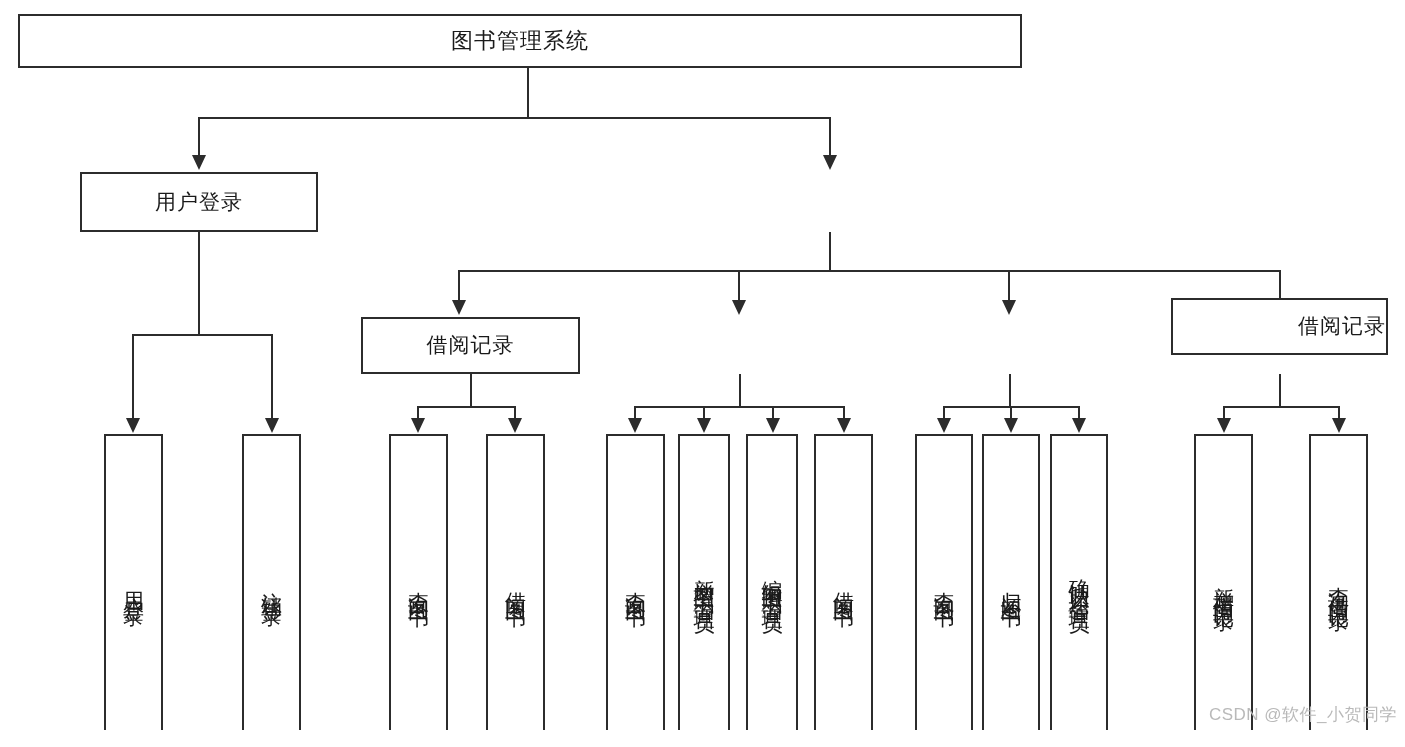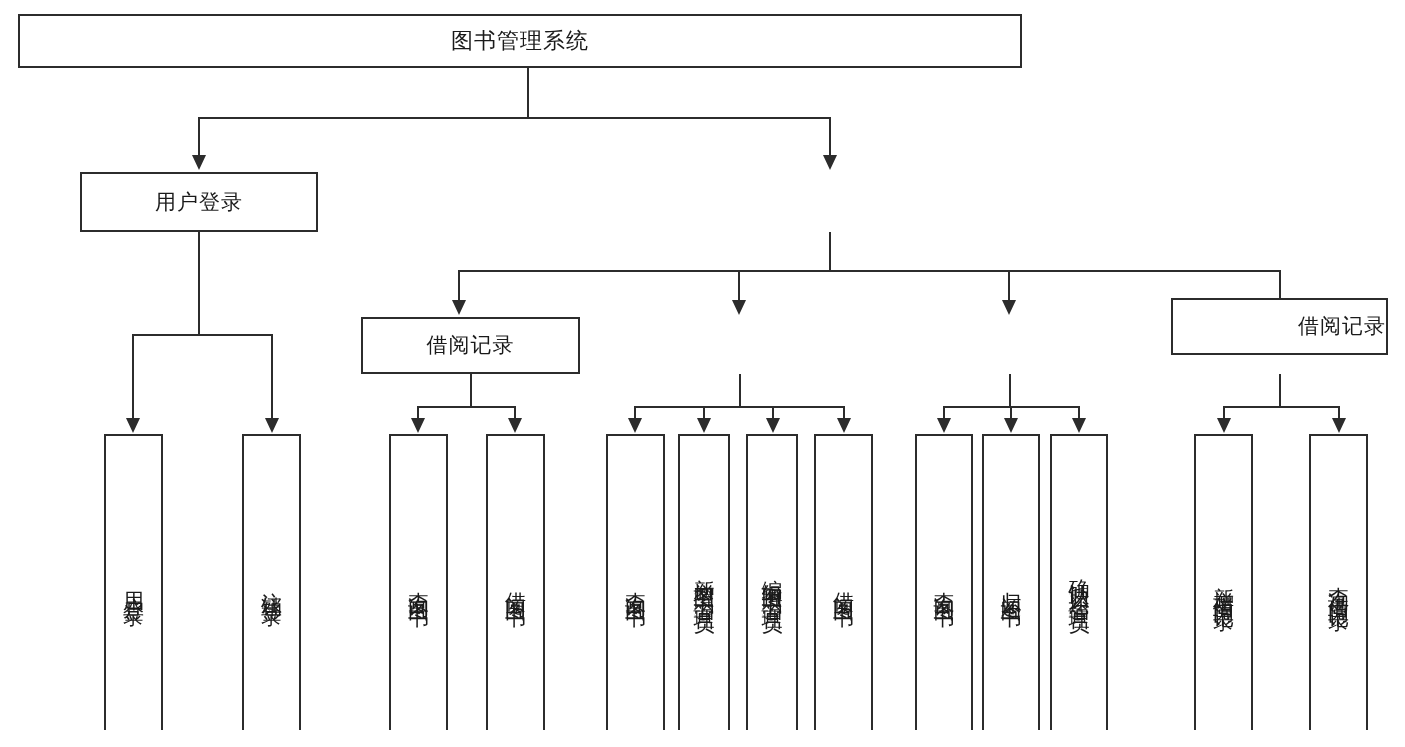--- a/index.html
+++ b/index.html
@@ -190,14 +190,15 @@
     <span class="lbl">确认归还（管理员）</span>
   </div>
 
   <div class="node v" style="left:1194px;top:434px;width:59px;height:301px;">
     <span class="lbl">新增借阅记录</span>
   </div>
   <div class="node v" style="left:1309px;top:434px;width:59px;height:301px;">
     <span class="lbl">查询借阅记录</span>
   </div>
 
+  <div id="watermark">CSDN @软件_小贺同学</div>
 
 </div>
 
 </body></html>

